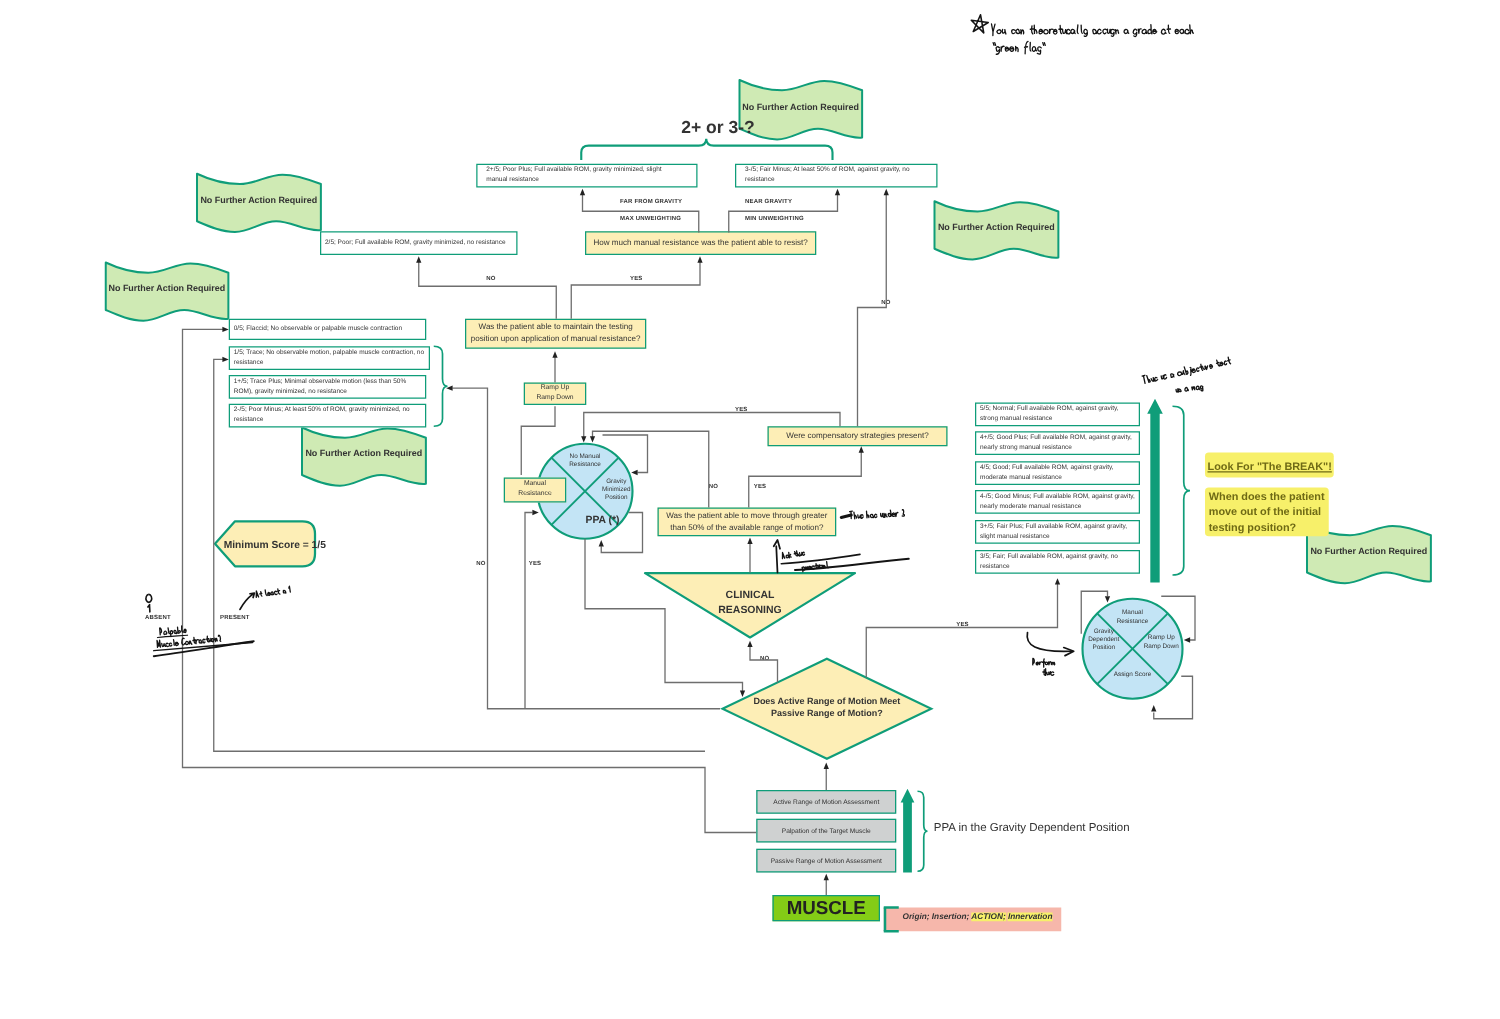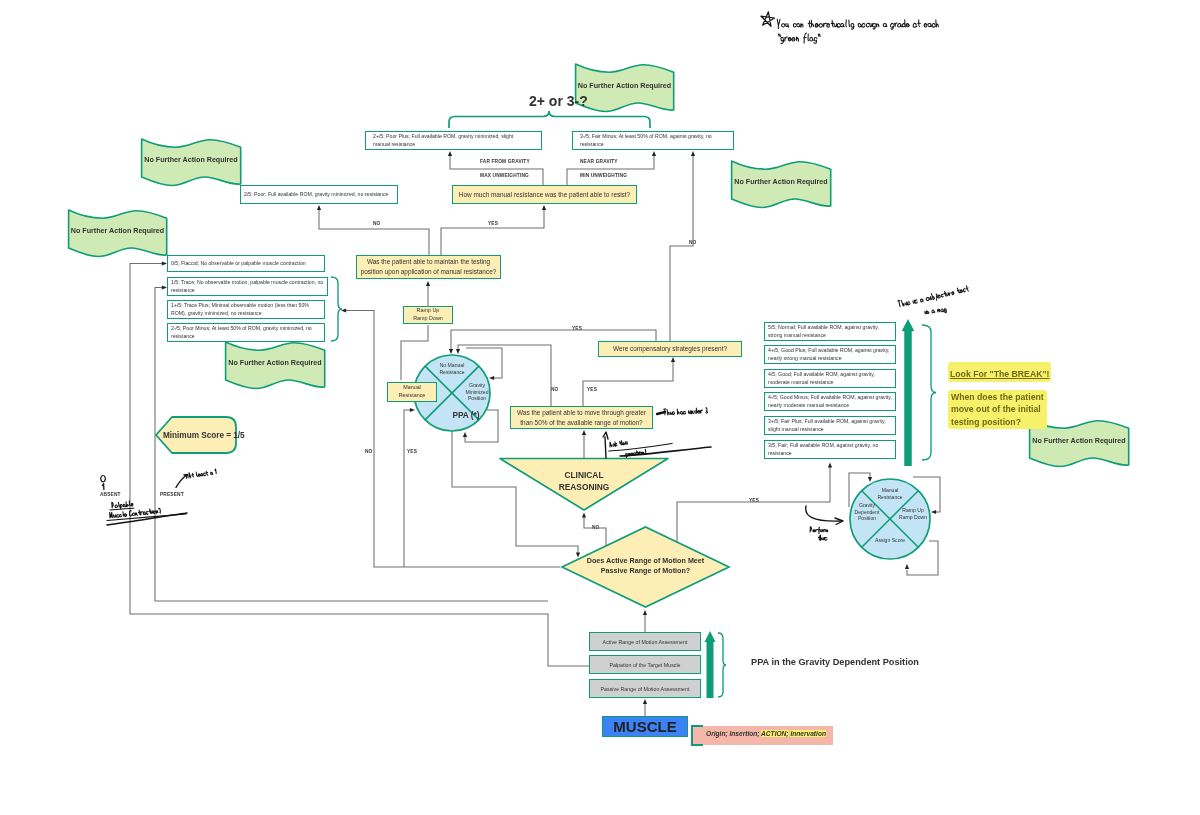--- a/index.html
+++ b/index.html
@@ -1,18 +1,18 @@
 <!DOCTYPE html>
 <html><head>
 <meta charset="utf-8">
 <style>
   html,body{margin:0;padding:0;background:#ffffff;}
   body{width:1200px;height:815px;position:relative;overflow:hidden;
        font-family:"Liberation Sans",sans-serif;color:#333333;}
-  #stage{position:absolute;left:0;top:0;width:1060px;height:815px;}
+  #stage{position:absolute;left:16px;top:0;width:1060px;height:815px;}
   svg.layer{position:absolute;left:0;top:0;width:1200px;height:815px;overflow:visible;}
   .node{position:absolute;box-sizing:border-box;}
   .rbox{border:1.55px solid #0f9d79;background:#fff;display:flex;align-items:center;padding:0 3px;}
   .rbox span{font-size:5.2px;line-height:1.52;display:block;}
   .ybox{border:1.6px solid #0f9d79;background:#fdeeb6;display:flex;align-items:center;justify-content:center;text-align:center;}
   .ybox span{font-size:6.45px;line-height:1.52;display:block;}
   .ysmall span{font-size:5.4px;line-height:1.45;}
   .grayb{border:1.5px solid #0f9d79;background:#cfd1d1;display:flex;align-items:center;justify-content:center;text-align:center;}
   .grayb span{font-size:5.3px;}
   .flaglbl{position:absolute;font-size:7.15px;font-weight:bold;color:#333;white-space:nowrap;text-align:center;}
@@ -125,22 +125,22 @@
     </div>
 <div class="node grayb" style="left:589px;top:632px;width:112px;height:19px;">
       <span>Active Range of Motion Assessment</span>
     </div>
 <div class="node grayb" style="left:589px;top:655px;width:112px;height:19px;">
       <span>Palpation of the Target Muscle</span>
     </div>
 <div class="node grayb" style="left:589px;top:679px;width:112px;height:19px;">
       <span>Passive Range of Motion Assessment</span>
     </div>
-<div class="node" style="left:731px;top:657px;font-size:9.2px;font-weight:bold;white-space:nowrap;margin-left:20px;">PPA in the Gravity Dependent Position</div>
-<div class="node" style="left:602px;top:716px;width:86px;height:21px;border:1.6px solid #0f9d79;background:#3b82f6;display:flex;align-items:center;justify-content:center;">
+<div class="node" style="left:731px;top:657px;font-size:9.2px;font-weight:normal;white-space:nowrap;">PPA in the Gravity Dependent Position</div>
+<div class="node" style="left:602px;top:716px;width:86px;height:21px;border:1.6px solid #0f9d79;background:#84cc16;display:flex;align-items:center;justify-content:center;">
       <span style="font-size:15px;font-weight:bold;color:#222;">MUSCLE</span>
     </div>
 <div class="node" style="left:691px;top:726px;width:142px;height:19px;background:#f6b7ab;border-left:2px solid #0f9d79;">
       <div style="position:absolute;left:-2px;top:-1px;width:12px;height:2px;background:#0f9d79;"></div>
       <div style="position:absolute;left:-2px;bottom:-1px;width:12px;height:2px;background:#0f9d79;"></div>
       <div style="position:absolute;left:13px;top:4px;font-size:6.6px;font-style:italic;font-weight:bold;white-space:nowrap;"><span>Origin; Insertion;</span> <span style="background:#f7f06a;">ACTION;</span> <span style="background:#f7f06a;">Innervation</span></div>
     </div>
 <svg class="layer">
 <path d="M 156,435 L 172,417 L 226,417 Q 236,417 236,427 L 236,443 Q 236,453 226,453 L 172,453 Z" fill="#fdeeb6" stroke="#0f9d79" stroke-width="1.8" stroke-linejoin="round"></path>
 </svg>

